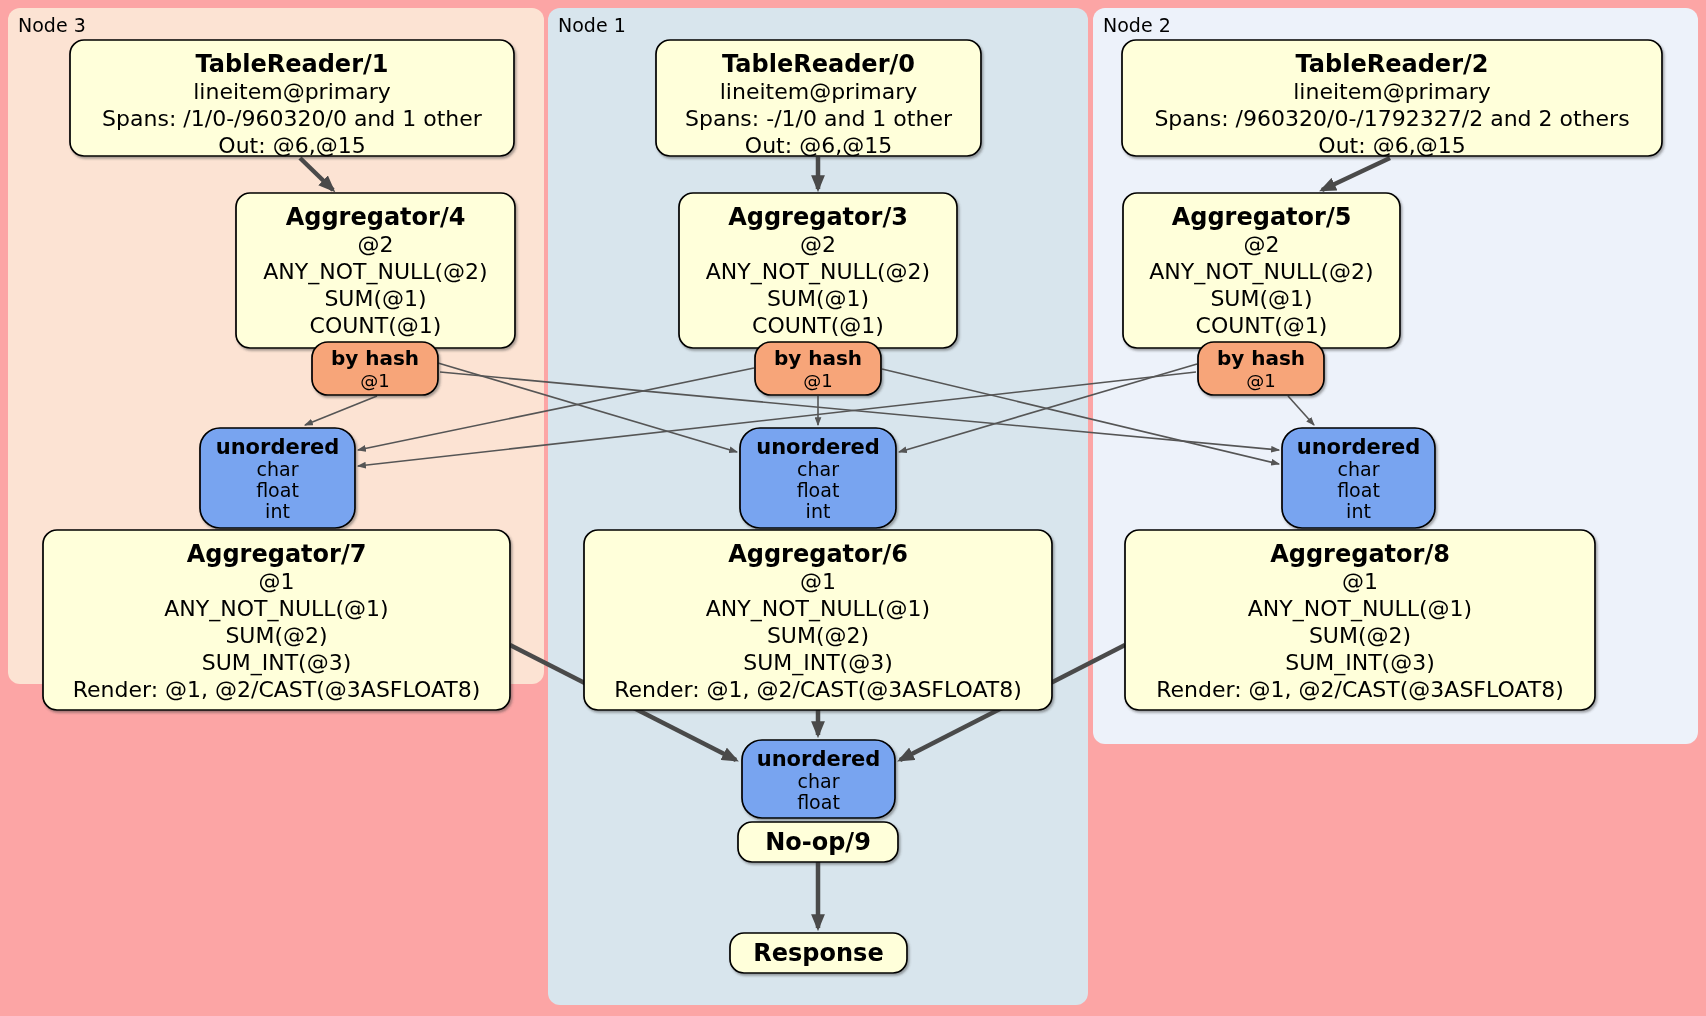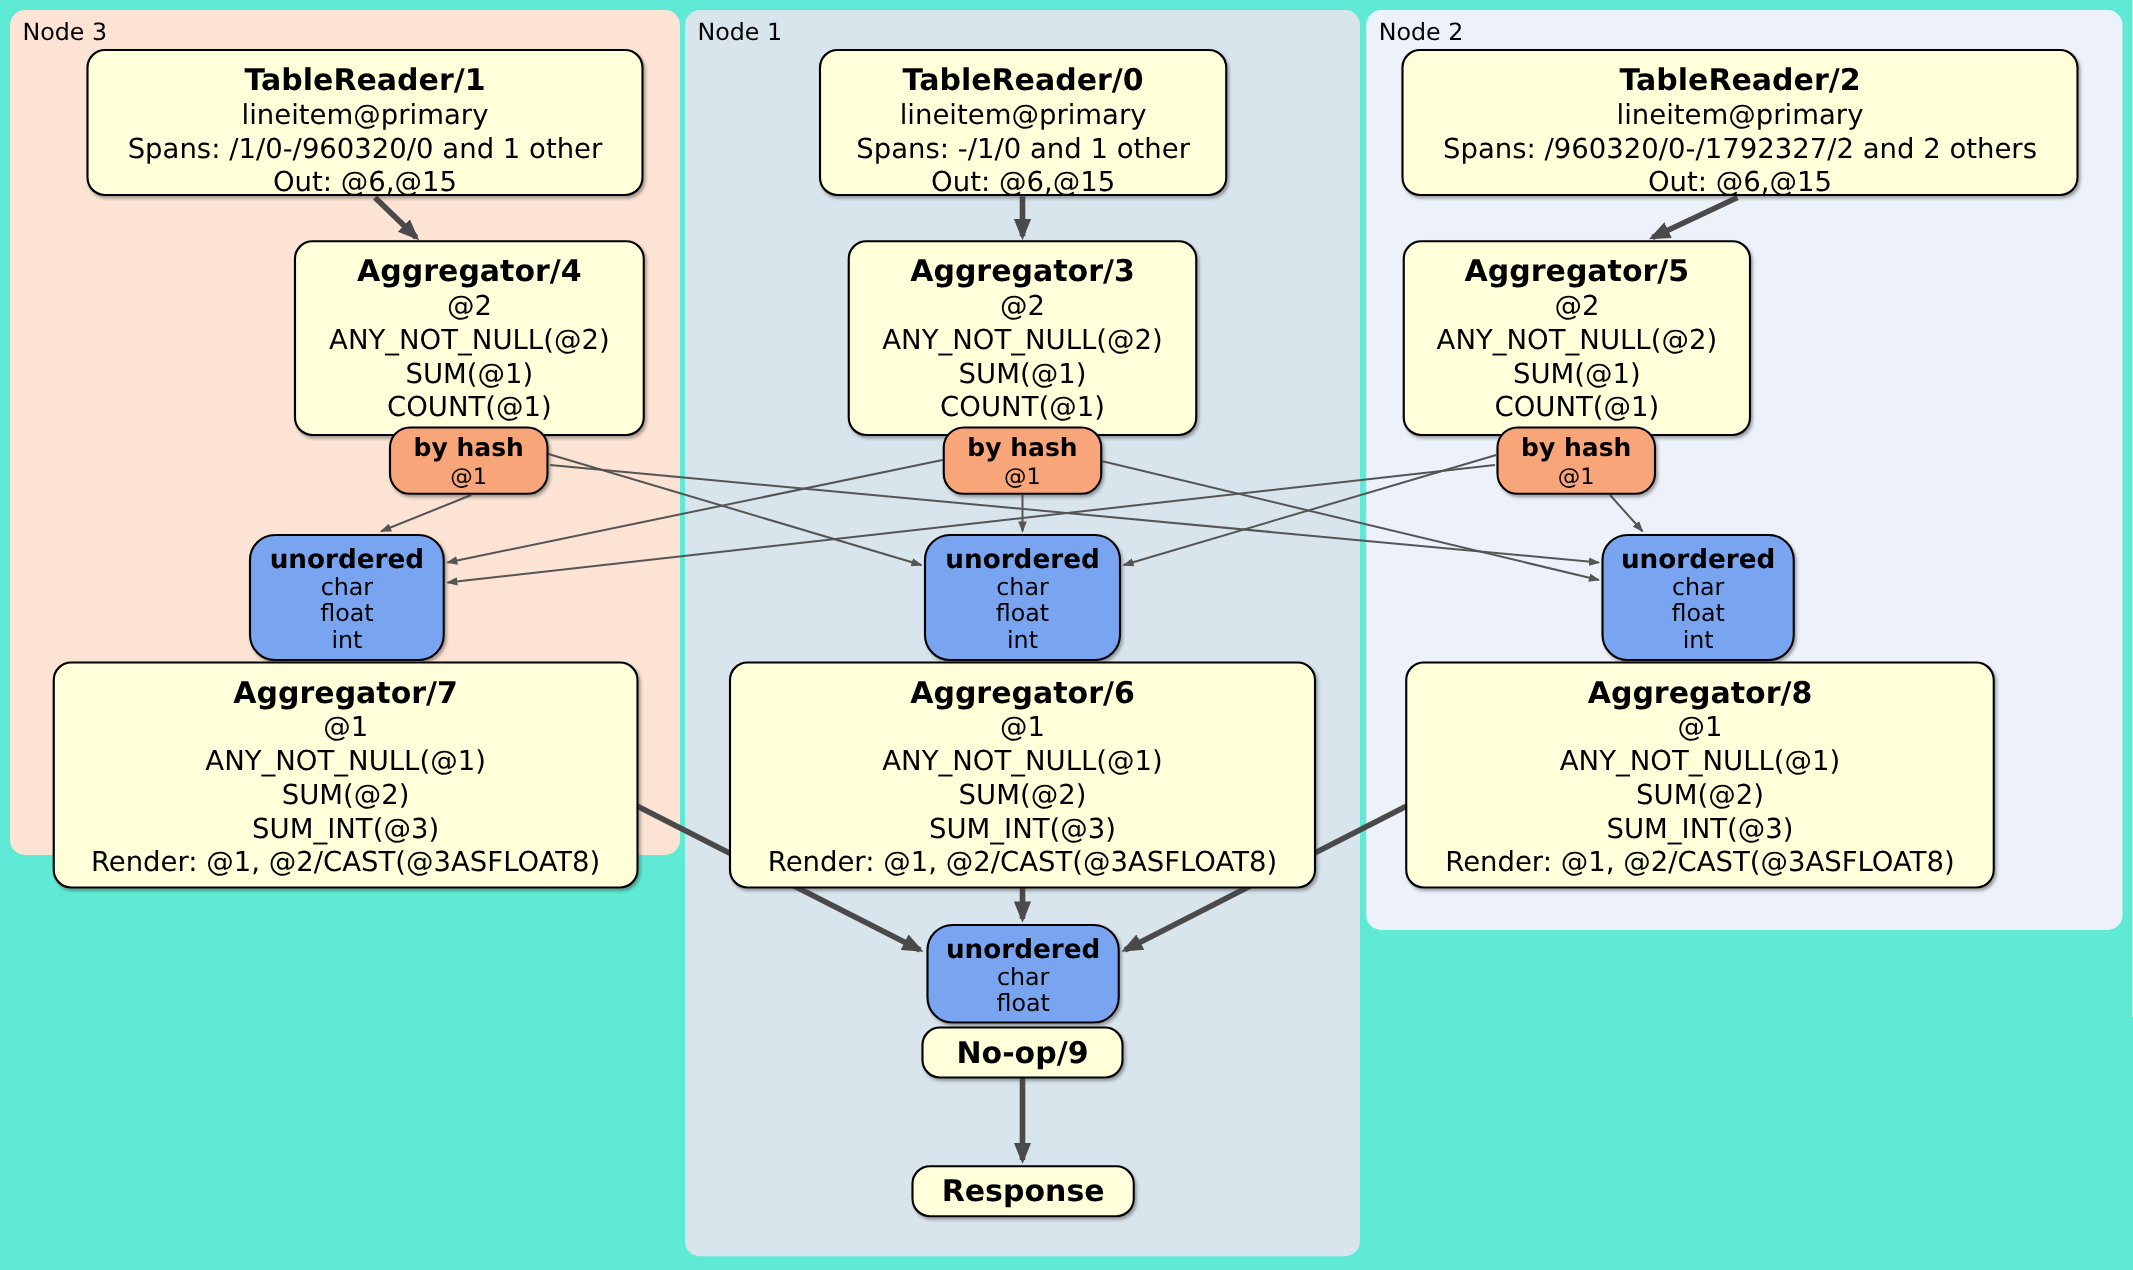--- a/index.html
+++ b/index.html
@@ -1,20 +1,20 @@
 <!DOCTYPE html>
 <html><head>
 <meta charset="utf-8">
 <style>
   html, body { margin: 0; padding: 0; background: #ffffff; }
   .canvas {
     position: relative;
     width: 1706px;
     height: 1016px;
-    background: #5eead4;
+    background: #fca5a5;
     font-family: "DejaVu Sans", sans-serif;
     overflow: hidden;
   }
   svg text { user-select: none; }
 </style>
 </head>
 <body>
 
 <div class="canvas">
   <svg id="diagram" width="1706" height="1016" viewBox="0 0 1706 1016" xmlns="http://www.w3.org/2000/svg">

